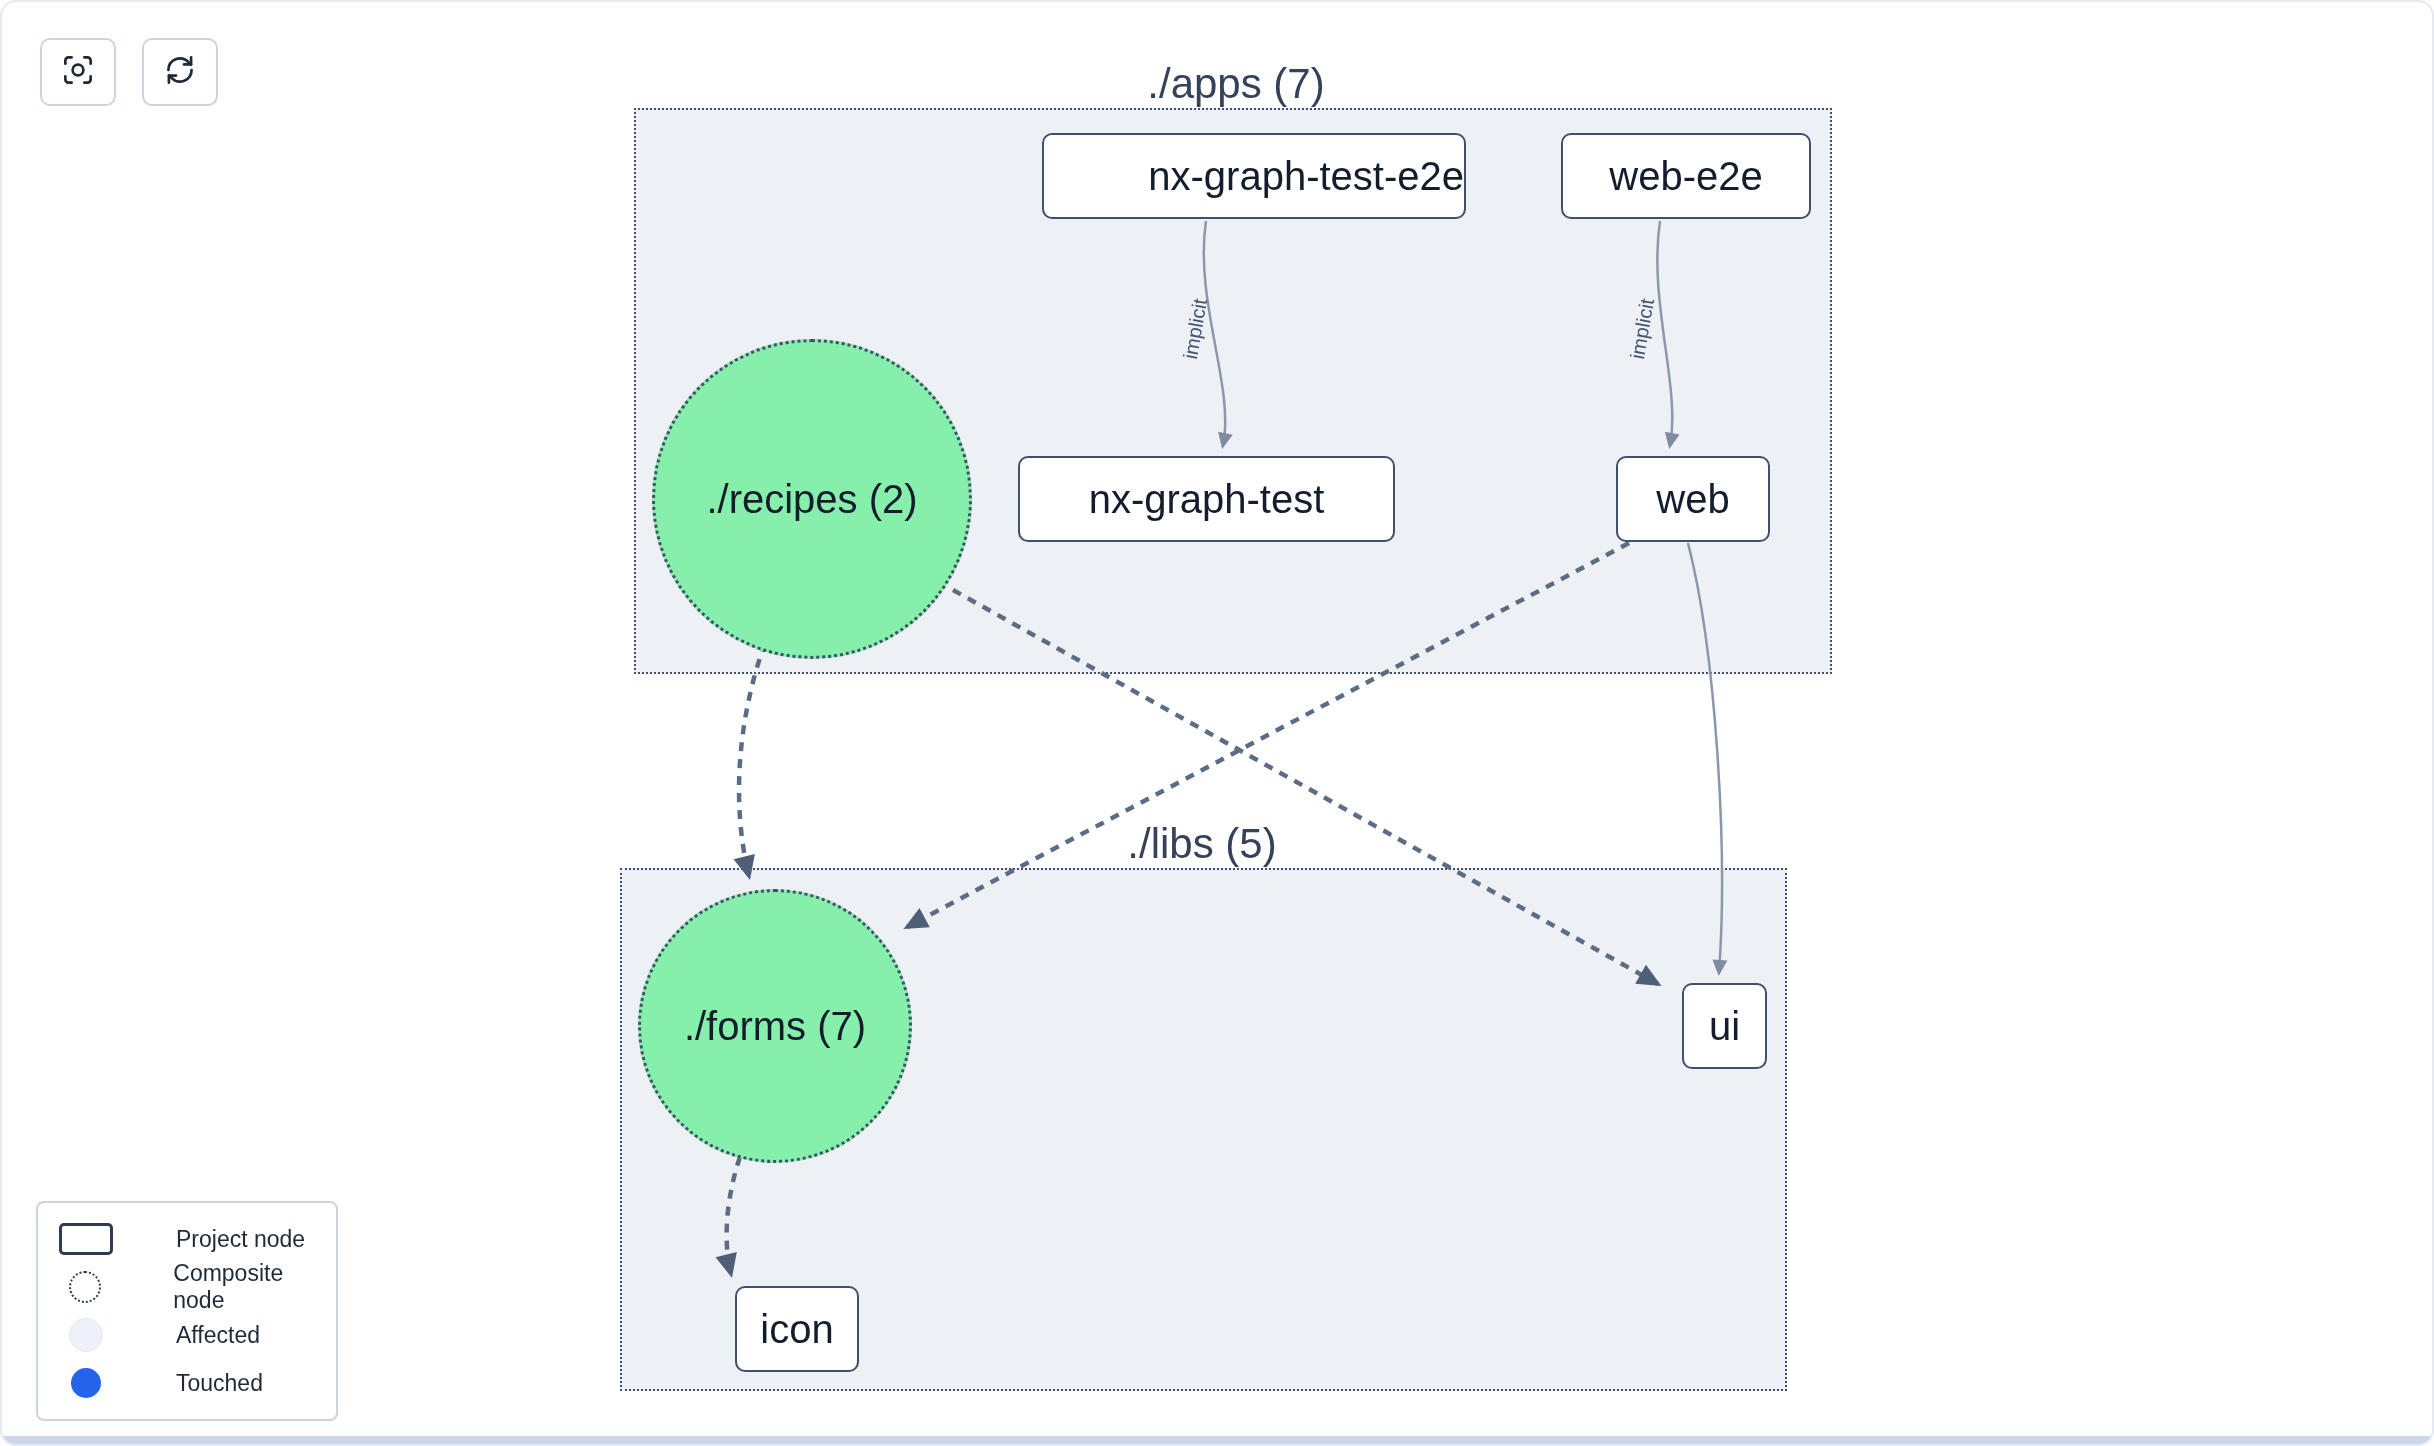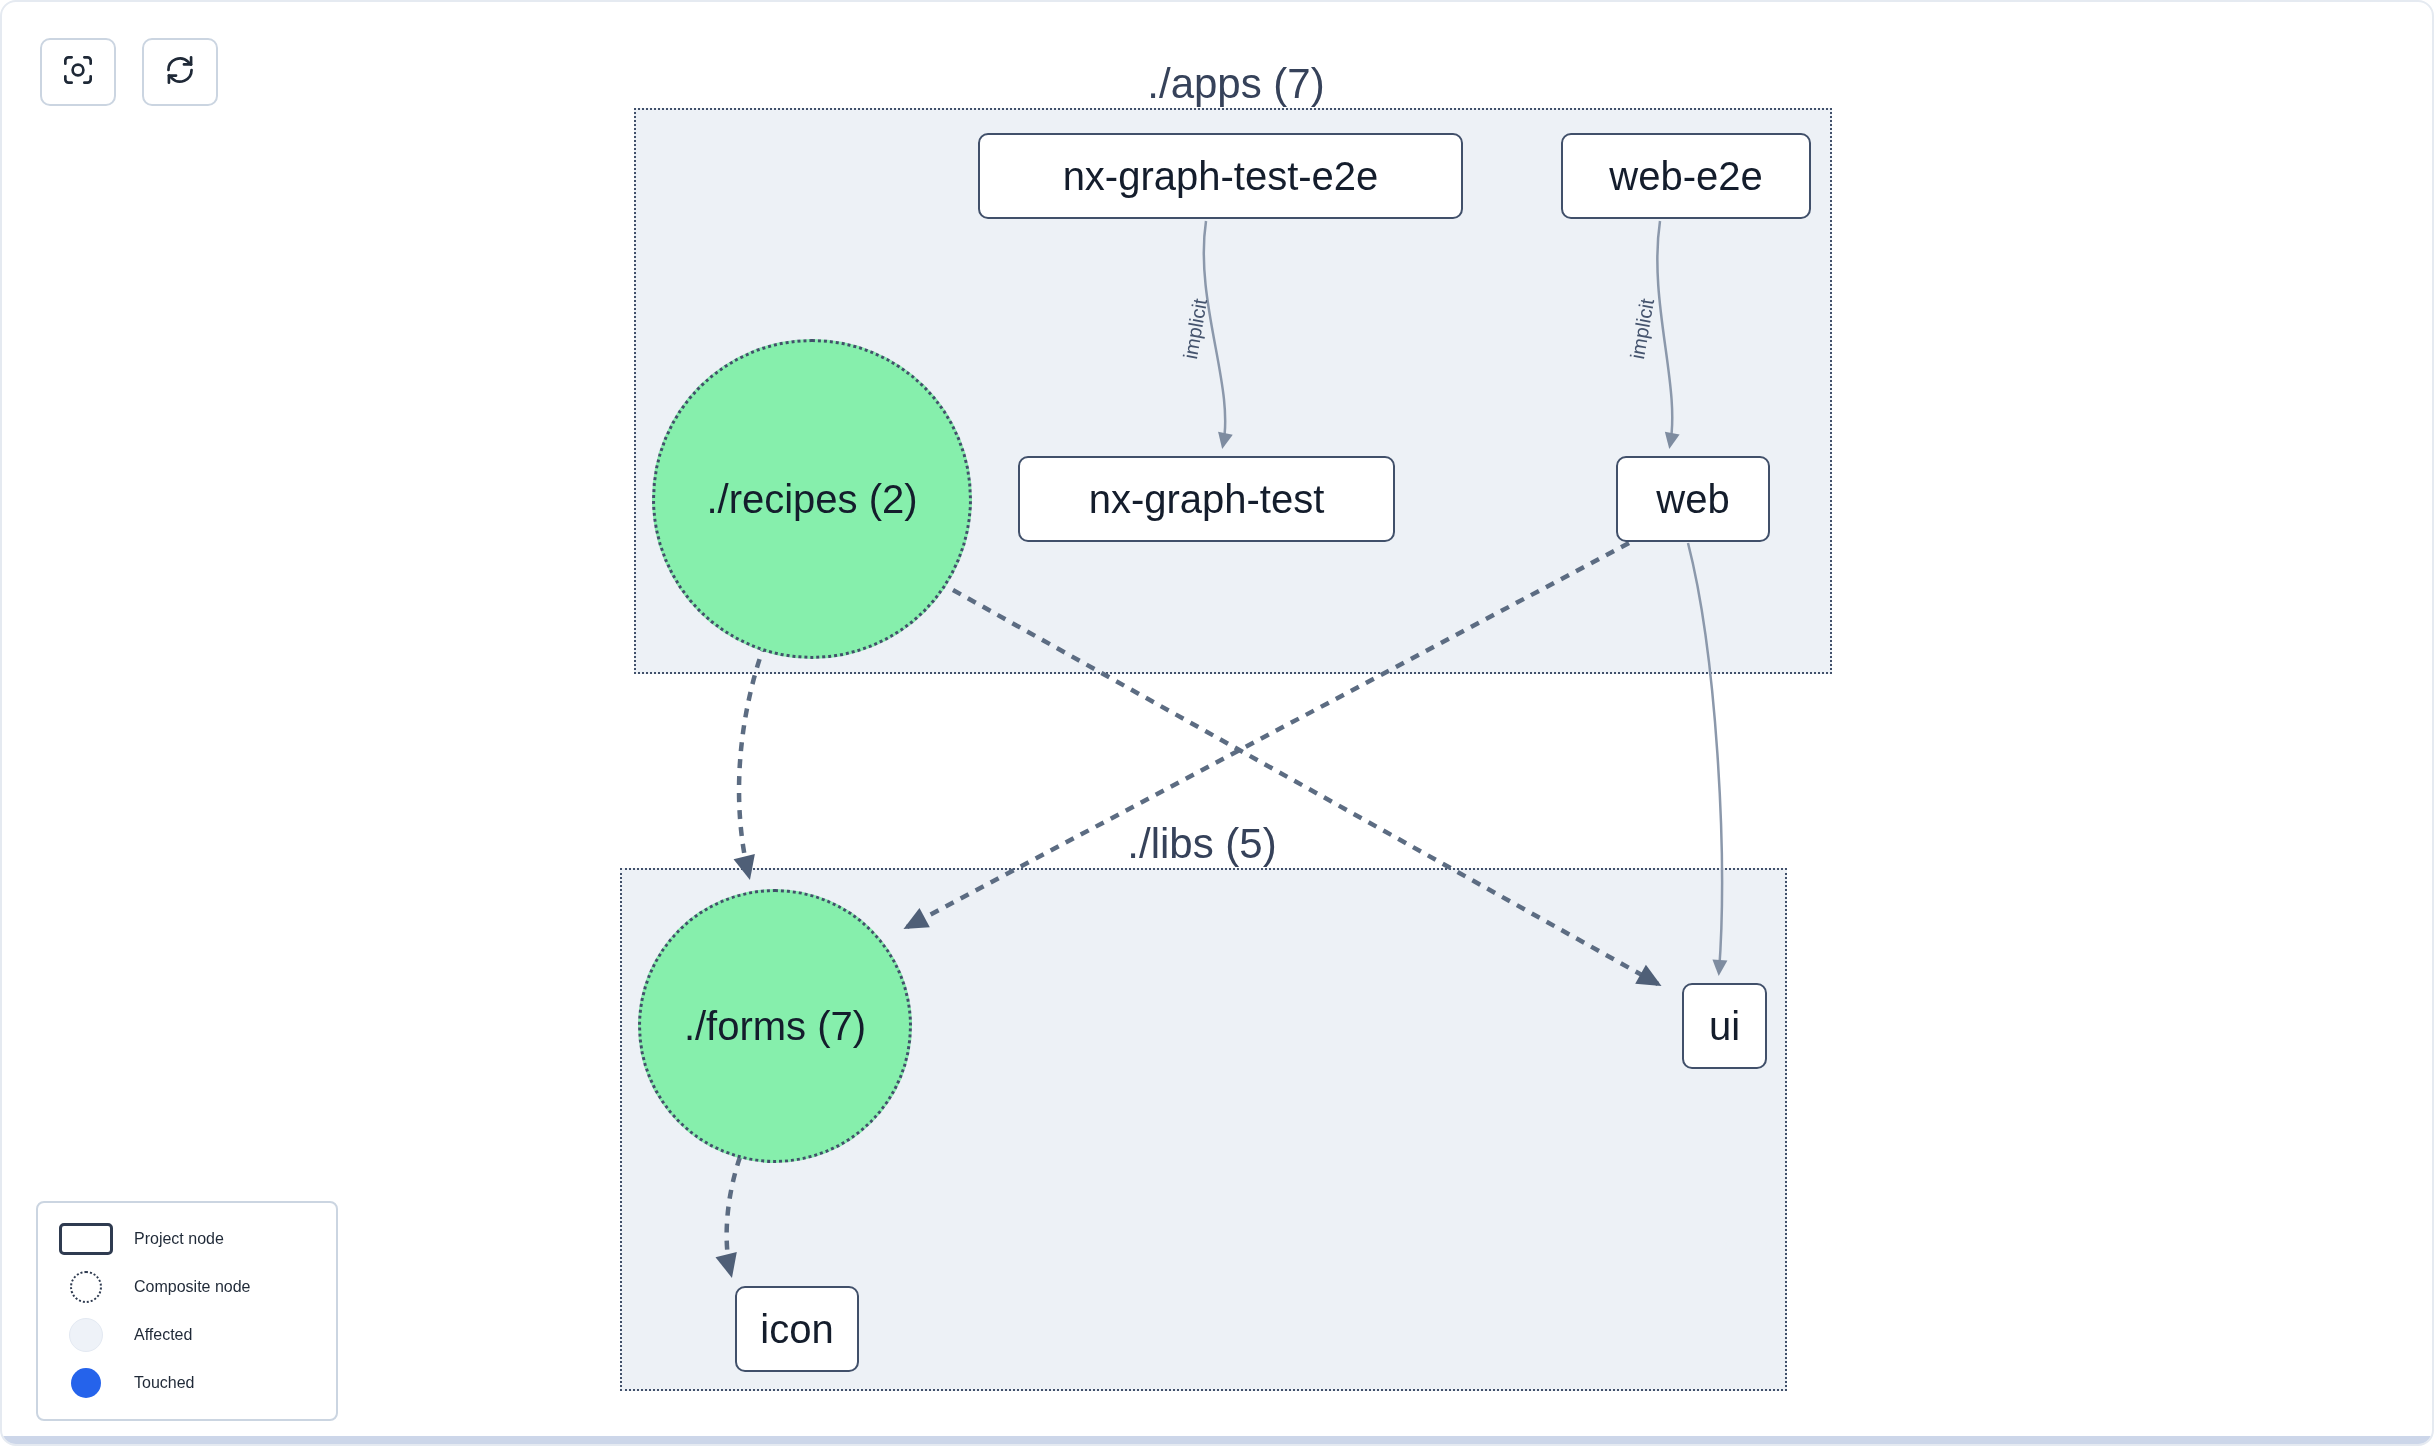--- a/index.html
+++ b/index.html
@@ -23,21 +23,21 @@
 
   .toolbar { position:absolute; left:38px; top:36px; display:flex; gap:26px; }
   .tool-btn { width:76px; height:68px; background:#fff; border:2px solid #cbd5e1;
               border-radius:10px; display:flex; align-items:center; justify-content:center;
               cursor:pointer; }
 
   .legend { position:absolute; left:34px; top:1199px; width:302px; background:#fff;
             border:2px solid #cbd5e1; border-radius:8px; padding:12px 0; }
   .legend-row { display:flex; align-items:center; height:48px; }
   .legend-icon-cell { width:96px; display:flex; align-items:center; justify-content:center; }
-  .legend-label { font-size:16px; color:#1f2937; }
+  .legend-label { font-size:23px; color:#1f2937;margin-left:42px; }
   .li-rect { width:54px; height:32px; border:3px solid #2f3b50; border-radius:5px; background:#fff; }
   .li-dotted-circle { width:32px; height:32px; border:2px dotted #2f3b50; border-radius:50%; background:#fff; }
   .li-affected { width:34px; height:34px; border-radius:50%; background:#eef2f8; border:1px solid #e3e9f2; }
   .li-touched { width:30px; height:30px; border-radius:50%; }
 
   .bottom-bar { position:absolute; left:0; right:0; bottom:0; height:8px; background:#ccd6e9; }
 </style>
 </head>
 <body>
 
@@ -70,21 +70,21 @@
     <path d="M 1627 541 L 905 925" fill="none" stroke="#5c6c82" stroke-width="4.5" stroke-dasharray="9 8" marker-end="url(#arrowThick)"></path>
 
     <path d="M 1686 541 C 1714 650 1726 850 1717 970" fill="none" stroke="#8b98ab" stroke-width="2.5" marker-end="url(#arrowThin)"></path>
 
     <path d="M 738 1155 C 724 1196 721 1240 729 1272" fill="none" stroke="#5c6c82" stroke-width="4.5" stroke-dasharray="9 8" marker-end="url(#arrowThick)"></path>
 
     <text class="edge-label" x="1200" y="328" text-anchor="middle" transform="rotate(-80 1200 328)">implicit</text>
     <text class="edge-label" x="1647" y="328" text-anchor="middle" transform="rotate(-80 1647 328)">implicit</text>
   </svg>
 
-  <div class="node" style="left:976px; top:131px; width:485px; height:86px;">
+  <div class="node" style="left:1040px; top:131px; width:424px; height:86px;justify-content:flex-end;">
     <span>nx-graph-test-e2e</span>
   </div>
   <div class="node" style="left:1559px; top:131px; width:250px; height:86px;text-align:center;">
     <span>web-e2e</span>
   </div>
   <div class="node" style="left:1016px; top:454px; width:377px; height:86px;">
     <span>nx-graph-test</span>
   </div>
   <div class="node" style="left:1614px; top:454px; width:154px; height:86px;">
     <span>web</span>

